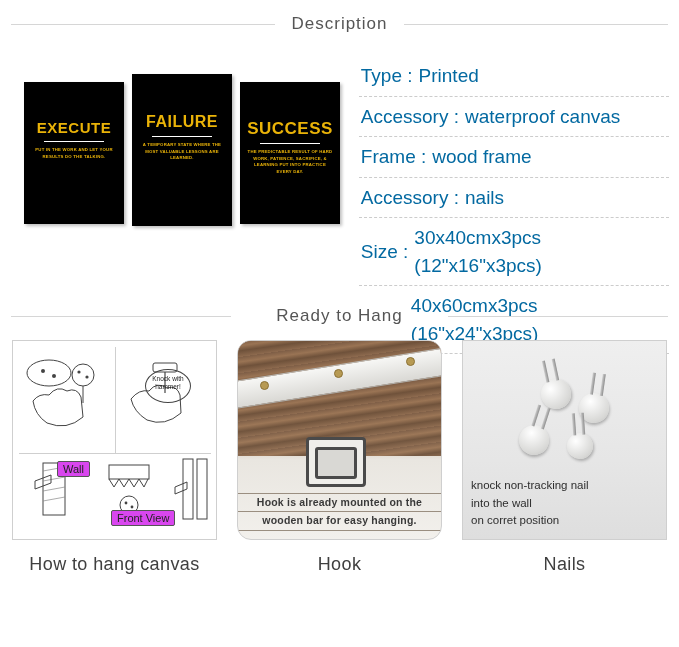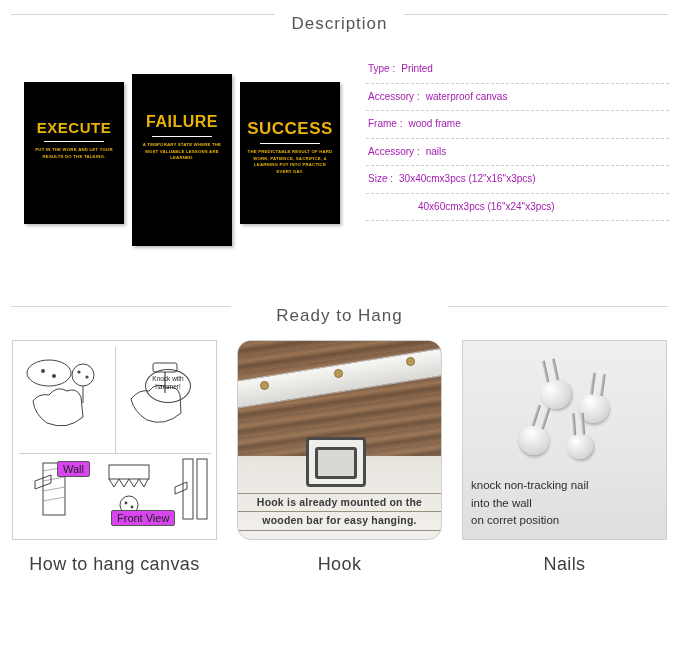--- a/index.html
+++ b/index.html
@@ -12,21 +12,21 @@
     height: 647px;
     font-family: "Liberation Sans", sans-serif;
     color: #3b3b3b;
     overflow: hidden;
     position: relative;
   }
 
   
   .section-header {
     display: flex;
-    align-items: flex-start;
+    align-items: center;
     width: 100%;
     box-sizing: border-box;
     padding: 0 11px;
   }
   .section-header .rule {
     flex: 1 1 auto;
     height: 1px;
     background: #d6d6d6;
   }
   .section-header .title {
@@ -84,42 +84,42 @@
     letter-spacing: 0.2px;
     padding: 0 6px;
   }
 
   #panel-1 {
     left: 0px; top: 8px; width: 100px; height: 142px;
     padding-top: 38px;
   }
   #panel-1 .headline { font-size: 15px; }
   #panel-2 {
-    left: 108px; top: 0px; width: 100px; height: 172px;
+    left: 108px; top: 0px; width: 100px; height: 152px;
     padding-top: 40px;
   }
   #panel-2 .headline { font-size: 16px; }
   #panel-3 {
     left: 216px; top: 8px; width: 100px; height: 142px;
     padding-top: 38px;
   }
   #panel-3 .headline { font-size: 17px; }
 
   
   .spec-list {
     flex: 1 1 auto;
     padding-left: 12px;
     padding-top: 10px;
     box-sizing: border-box;
   }
   .spec-row {
     border-bottom: 1px dashed #cccccc;
     padding: 6px 2px 6px 2px;
-    font-size: 10px;
-    color: #a21caf;
+    font-size: 19px;
+    color: #0369a1;
     line-height: 1.45;
     display: flex;
     align-items: center;
   }
   .spec-row .label {
     white-space: nowrap;
   }
   .spec-row .value {
     margin-left: 6px;
   }

